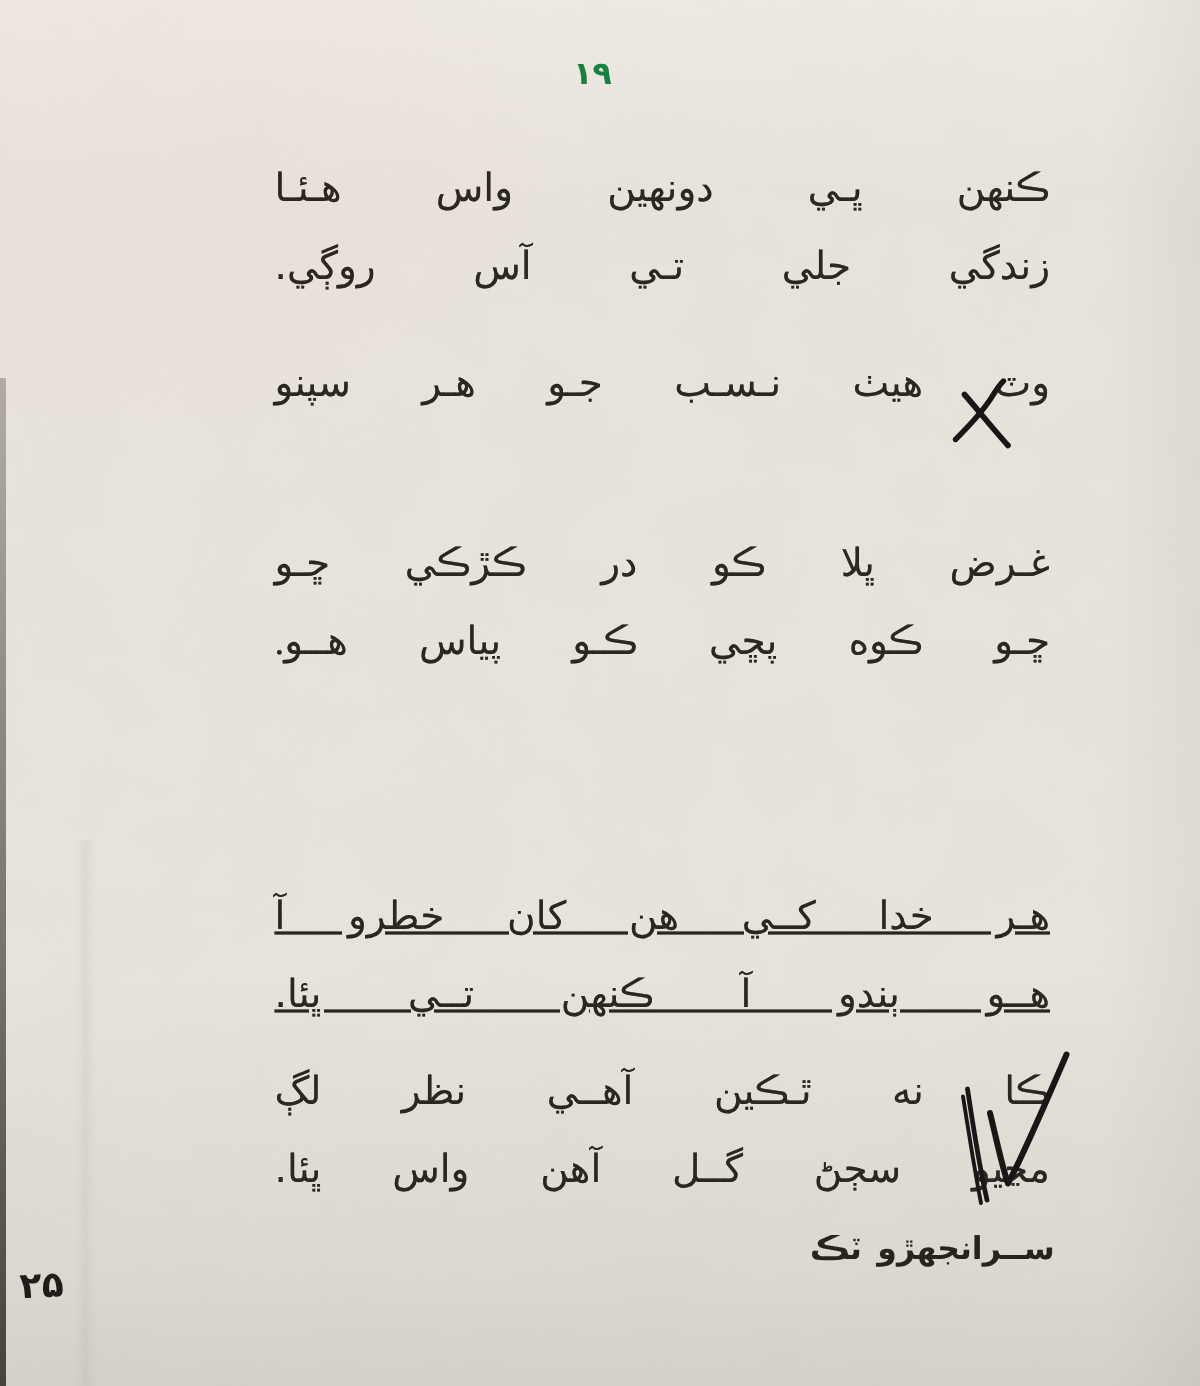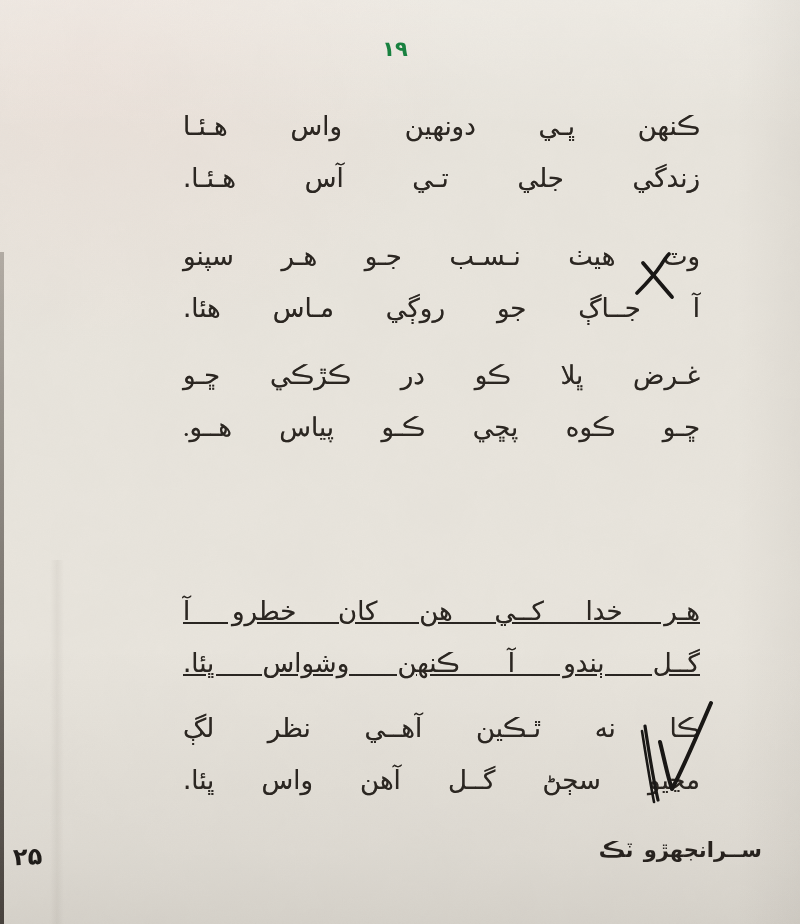--- a/index.html
+++ b/index.html
@@ -42,22 +42,22 @@
     word-spacing:5px;
     color:#28231e;
     text-shadow:0 0 .4px rgba(40,35,30,.55);
   }
   .c1{top:0;} .c2{top:130px;} .c3{top:250px;font-family:Liberation Serif, serif;} .c4{top:367px;} .c5{top:485px;text-decoration:underline;} .c6{top:602px;}
 
   .x-mark{position:absolute;left:630px;top:250px;}
   .check-mark{position:absolute;left:620px;top:696px;}
 
   .caption{
-    position:absolute;left:540px;top:828px;width:222px;
-    direction:rtl;text-align:right;
+    position:absolute;left:540px;top:810px;width:222px;
+    direction:rtl;text-align:left;
     font-size:21px;line-height:44px;font-weight:600;
     color:#241f1b;letter-spacing:1px;word-spacing:3px;
   }
   .page-number-bottom{
     position:absolute;left:13px;top:836px;width:60px;
     font-size:24px;font-weight:700;line-height:40px;color:#1c1916;
     transform:rotate(-3deg);
   }
 </style>
 </head>
@@ -69,33 +69,32 @@
   <div class="shade shade-vert"></div>
   <div class="shade shade-right"></div>
   <div class="left-edge"></div>
   <div class="left-crease"></div>
 
   <div class="page-number-top">۱۹</div>
 
   <div class="poem">
     <div class="couplet c1">
       <div class="vline">ڪنهن ڀـي دونهين واس هـئـا</div>
-      <div class="vline">زندگي جلي تـي آس هـئـا.</div>
+      <div class="vline">زندگي جلي تـي آس روڳي.</div>
     </div>
     <div class="couplet c2">
       <div class="vline">وٽ هيٺ نـسـب جـو هـر سپنو</div>
-      <div class="vline">آ جــاڳ جو روڳي مـاس هئا.</div>
     </div>
     <div class="couplet c3">
       <div class="vline">غـرض ڀلا ڪو در ڪڙڪي ڇـو</div>
       <div class="vline">ڇـو ڪوه پڇي ڪـو پياس هــو.</div>
     </div>
     <div class="couplet c5">
       <div class="vline">هـر خدا کــي هن کان خطرو آ</div>
-      <div class="vline">گــل ٻندو آ ڪنهن وشواس ڀئا.</div>
+      <div class="vline">هــو ٻندو آ ڪنهن تــي ڀئا.</div>
     </div>
     <div class="couplet c6">
       <div class="vline">ڪا نه ٿـڪين آهــي نظر لڳ</div>
       <div class="vline">مڃيو سڄڻ گــل آهن واس ڀئا.</div>
     </div>
   </div>
 
   <svg class="x-mark" width="48" height="52" viewBox="0 0 48 52">
     <path d="M13 13 C 20 21, 33 37, 42 47" fill="none" stroke="#151311" stroke-width="3.8" stroke-linecap="round"></path>
     <path d="M39 4 C 37 6, 34 10, 31 15 C 24 26, 14 36, 7 43" fill="none" stroke="#151311" stroke-width="3.6" stroke-linecap="round"></path>

